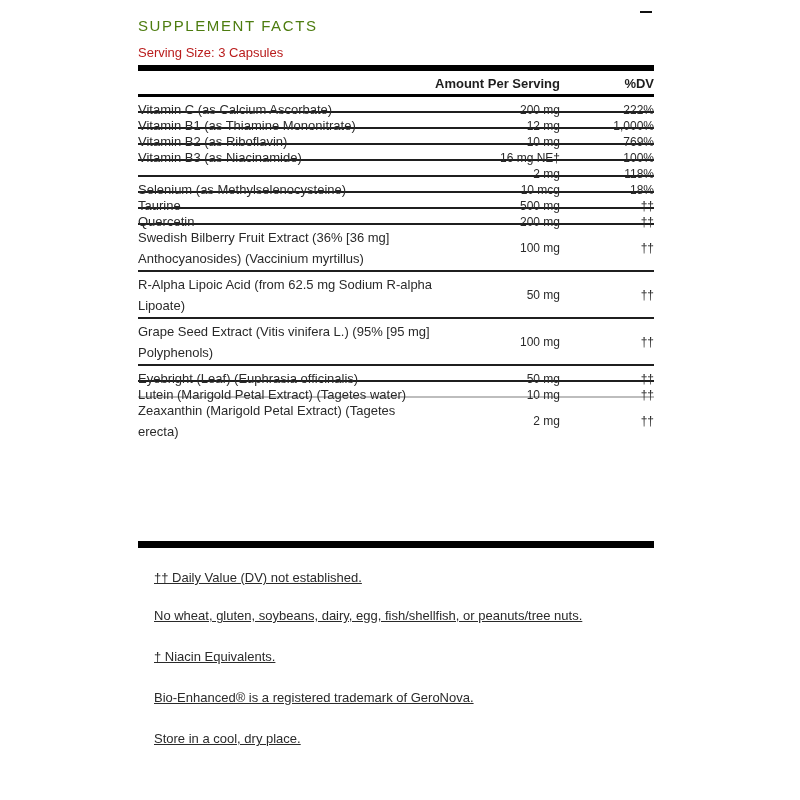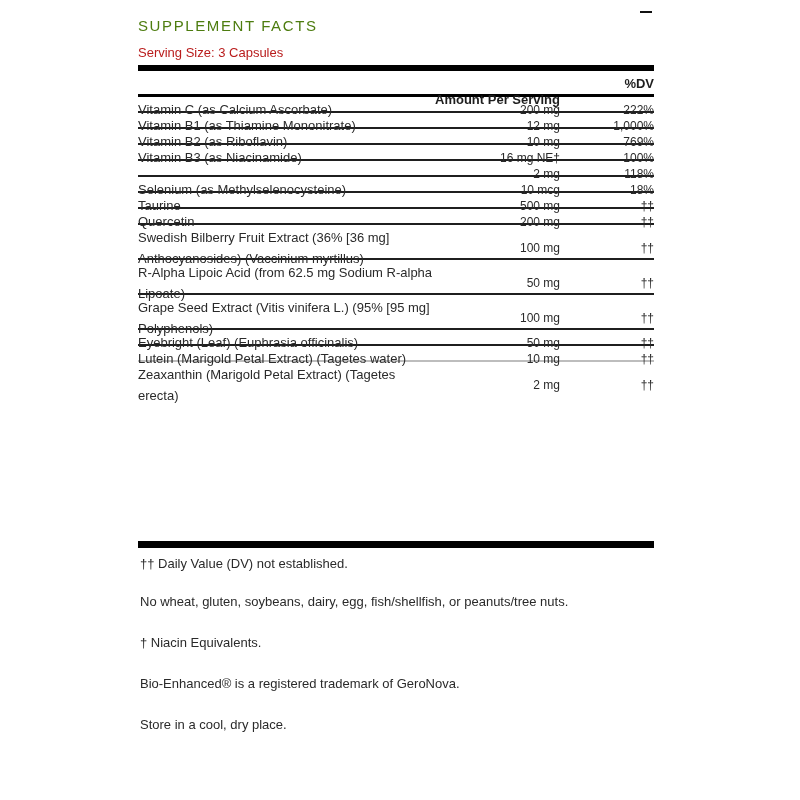--- a/index.html
+++ b/index.html
@@ -76,36 +76,35 @@
       height: 23px;
       border-bottom: 3px solid #000;
       font-size: 13px;
       font-weight: bold;
       color: #1e1e1e;
     }
     .thead .h-amount {
       position: absolute;
       right: 94px;
       top: 5px;
-      margin-top: 16px;
     }
     .thead .h-dv {
       position: absolute;
       right: 0;
       top: 5px;
     }
     .row {
       position: relative;
       border-bottom: 2px solid #1f1f1f;
       font-size: 13px;
       color: #2a2a2a;
       box-sizing: border-box;
     }
     .row.single { height: 16px; }
-    .row.double { height: 35px; }
+    .row.double { height: 47px; }
     .row.light { border-bottom-color: #bdbdbd; }
     .row.last { border-bottom: none; height: 47px; }
     .row .name {
       position: absolute;
       left: 0;
       width: 300px;
       line-height: 21px;
     }
     .row.single .name { top: 2px; }
     .row.double .name, .row.last .name { top: 2px; }
@@ -125,21 +124,21 @@
 
     .notes {
       position: absolute;
       left: 0;
       top: 551px;
       width: 530px;
       font-size: 13px;
       color: #2a2a2a;
       line-height: 21px;
     }
-    .notes p { margin: 2px; }
+    .notes p { margin: 16px; text-decoration: underline; }
     .notes .n-dv { margin-bottom: 17px; }
     .notes .n-other { margin-bottom: 20px; }
     .notes .n-allergen { margin-bottom: 20px; }
     .notes .n-niacin { margin-bottom: 20px; }
     .notes .n-trademark { margin-bottom: 20px; }
   </style>
 </head>
 <body>
 
 <div class="panel">

